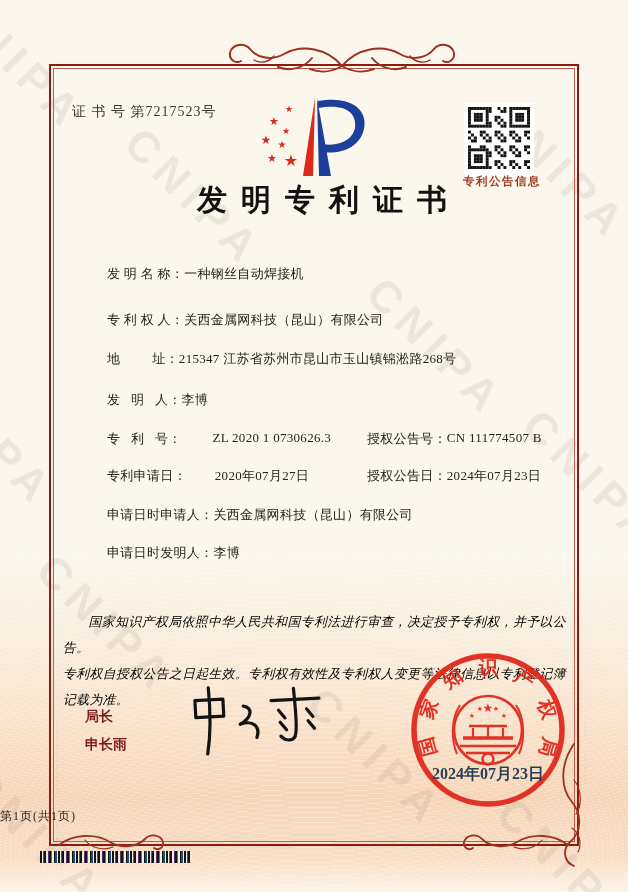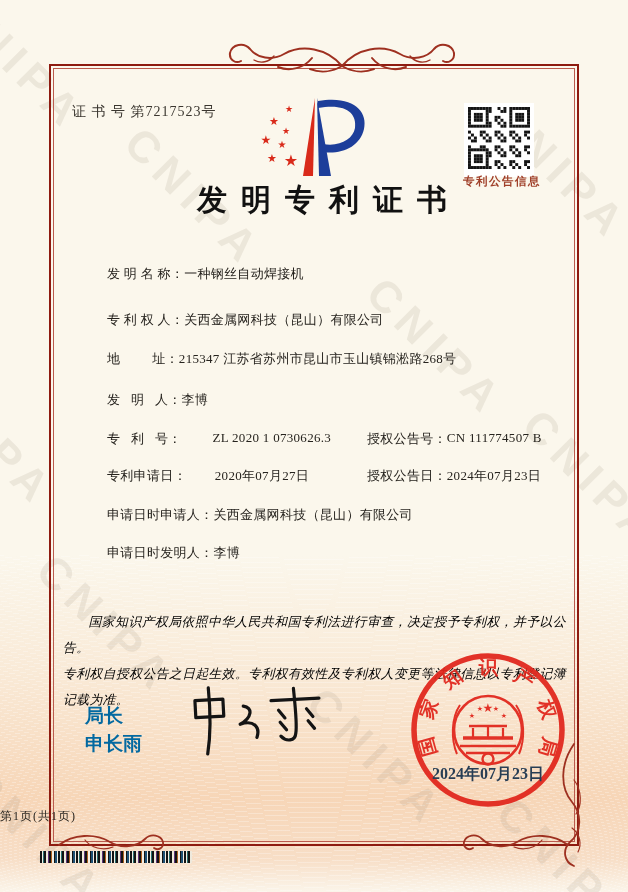--- a/index.html
+++ b/index.html
@@ -64,21 +64,21 @@
   .statement{
     position:absolute;left:63px;top:596px;width:503px;
     font-size:12.8px;line-height:26px;color:#000000;
     font-style:italic;letter-spacing:0.4px;text-align:justify;
   }
   .statement .ln1{display:block;text-indent:2em;}
   .statement .ln2{display:block;}
   .officer{
     position:absolute;left:85px;top:702px;
     font-family:"Liberation Sans","DejaVu Sans",sans-serif;
-    font-size:19px;font-weight:600;color:#0369a1;line-height:28px;
+    font-size:14px;font-weight:600;color:#7f1d1d;line-height:28px;
   }
   .sig{position:absolute;left:158px;top:678px;}
   .seal{position:absolute;left:399px;top:646px;}
   .page-footer{
     position:absolute;left:0;right:0;top:808px;
     font-size:12px;color:#2a2archaic620;color:#2a2620;letter-spacing:1px;
   }
   .barcode{
     position:absolute;left:40px;top:851px;width:152px;height:12px;z-index:4;
     background:repeating-linear-gradient(90deg,

